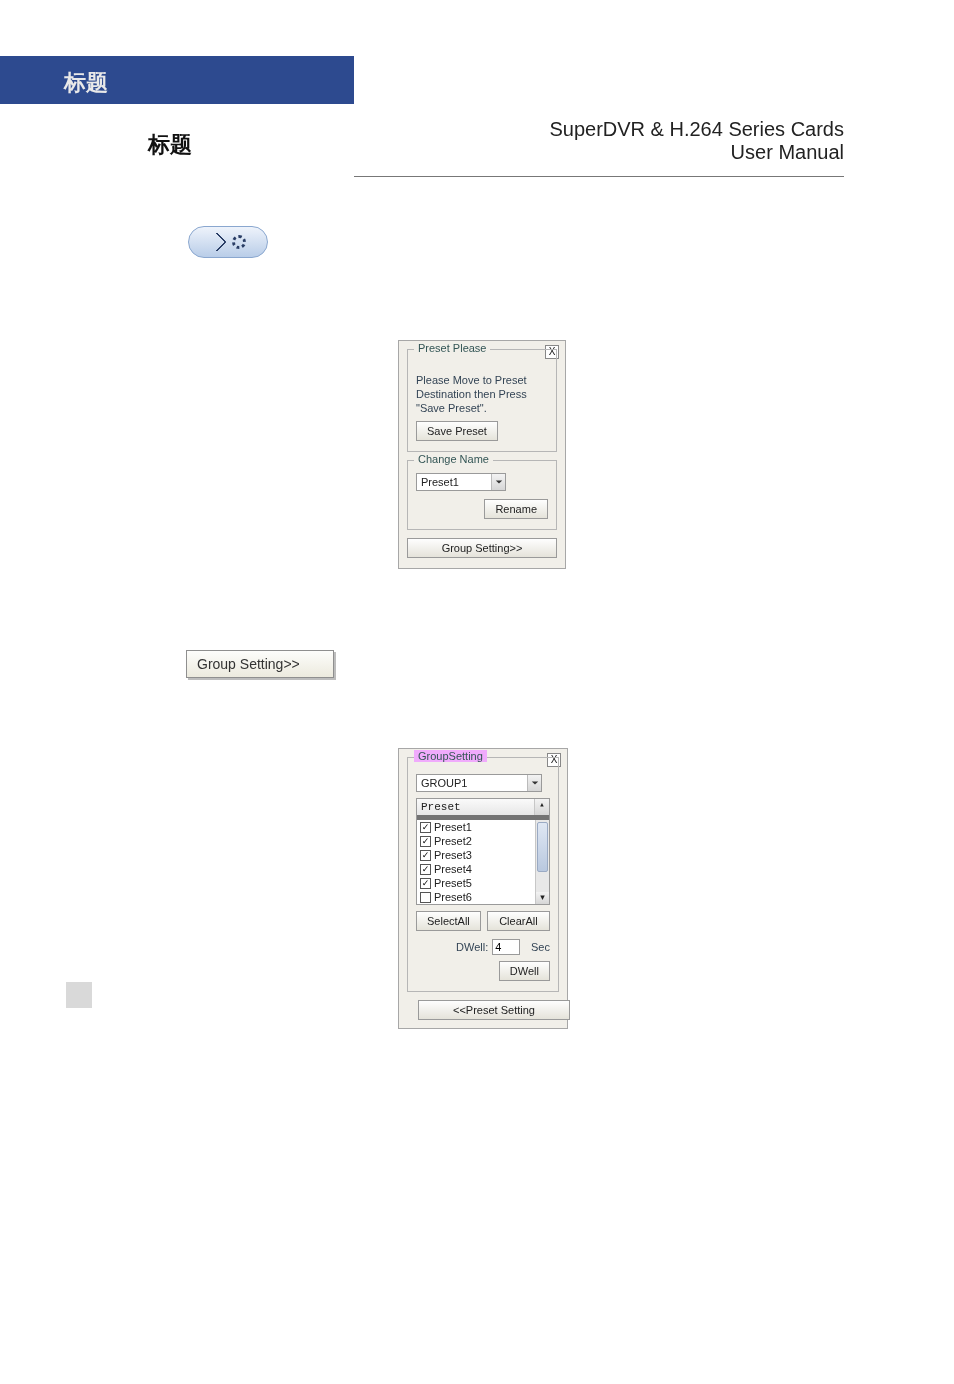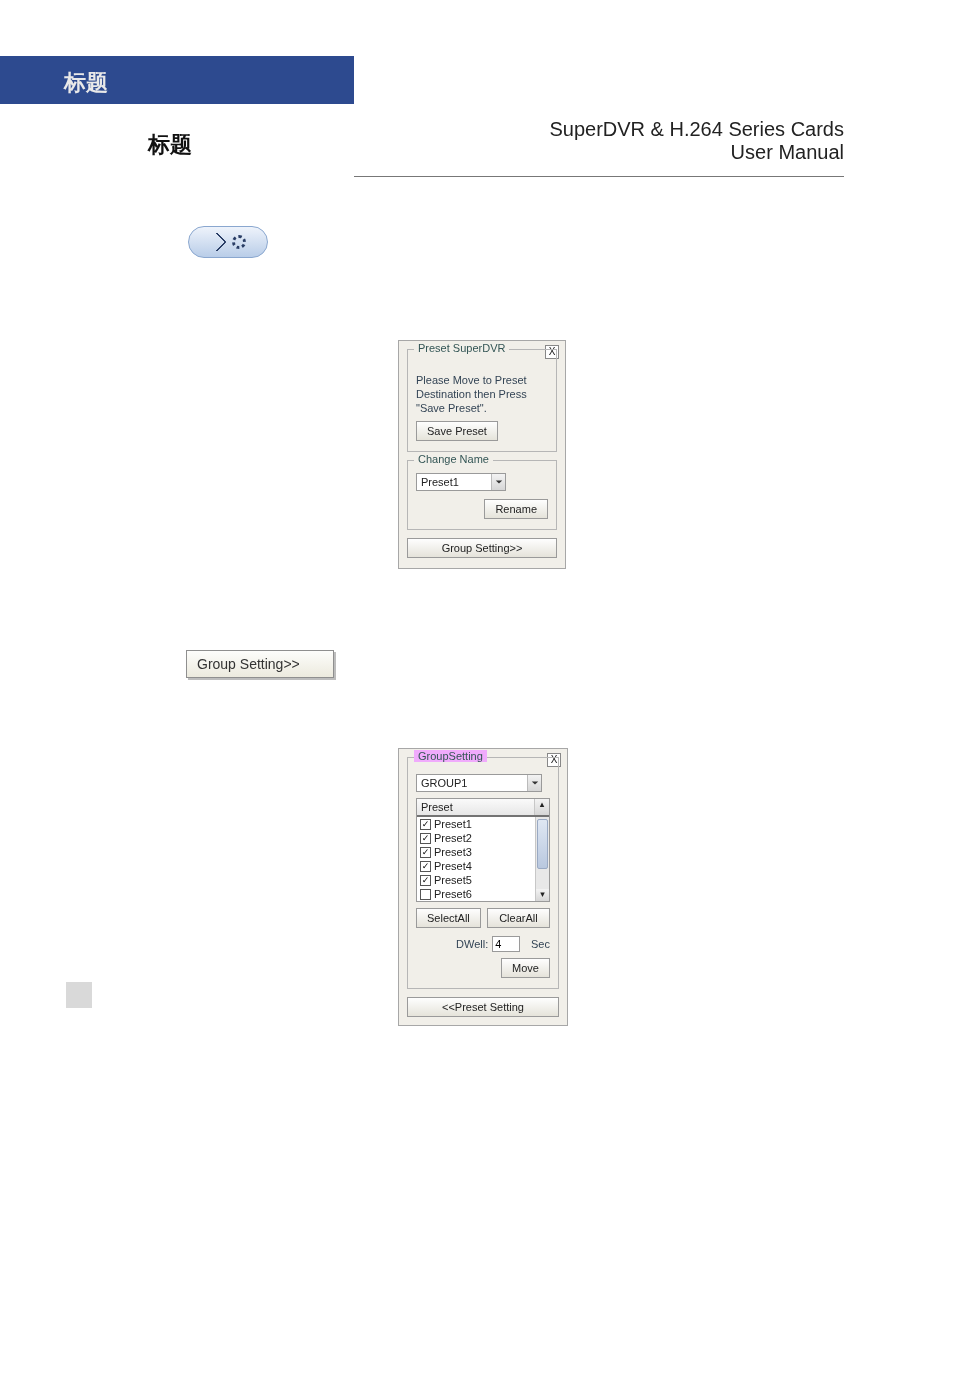--- a/index.html
+++ b/index.html
@@ -37,38 +37,38 @@
   .gsbtn { position: absolute; left: 186px; top: 650px; width: 148px; height: 28px; border: 1px solid #8f8f8f; background: linear-gradient(#fdfdfb,#eceade); box-shadow: 2px 2px 0 #bdbdbd; font-size: 14px; color: #333; display: flex; align-items: center; padding-left: 10px; }
 
   
   .dlg2 { position: absolute; left: 398px; top: 748px; width: 170px; border: 1px solid #a7a7a7; background: #f1efe9; font-size: 11px; }
   .dlg2 .inner { position: relative; margin: 8px; border: 1px solid #b6b6b6; padding: 8px 8px 10px; }
   .dlg2 .lg { position: absolute; top: -8px; left: 6px; background: #f0abfc; padding: 0 4px; color: #355; font-size: 11px; }
   .dlg2 .close { position: absolute; top: 4px; right: 6px; width: 14px; height: 14px; border: 1px solid #888; background: #fff; font-size: 10px; line-height: 12px; text-align: center; }
   .dlg2 .drop { display: inline-flex; align-items: center; border: 1px solid #9a9a9a; background: #fff; height: 18px; margin-top: 8px; }
   .dlg2 .drop .val { padding: 0 4px; min-width: 110px; font-size: 11px; }
   .dlg2 .listwrap { margin-top: 6px; border: 1px solid #9a9a9a; background: #fff; }
-  .dlg2 .lh { display: flex; border-bottom: 2px solid #737373; }
+  .dlg2 .lh { display: flex; border-bottom: 5px solid #737373; font-family: Liberation Mono, monospace; }
   .dlg2 .lh .col { flex: 1; padding: 2px 4px; background: linear-gradient(#fafafa,#e7e7e7); font-size: 11px; border-right: 1px solid #c7c7c7; }
   .dlg2 .lh .scr { width: 14px; background: linear-gradient(#f3f3f3,#d6d6d6); text-align: center; font-size: 9px; }
   .dlg2 .lb { display: flex; }
   .dlg2 .items { flex: 1; }
   .dlg2 .item { display: flex; align-items: center; gap: 3px; padding: 1px 3px; font-size: 11px; }
   .dlg2 .cb { width: 11px; height: 11px; border: 1px solid #555; display: inline-flex; align-items: center; justify-content: center; font-size: 9px; line-height: 9px; }
   .dlg2 .cb.on::after { content: "✓"; color: #000; font-size: 9px; }
   .dlg2 .scrollbar { width: 14px; background: #e8e8e8; position: relative; border-left: 1px solid #c7c7c7; }
   .dlg2 .scrollbar .thumb { position: absolute; left: 1px; right: 1px; top: 2px; height: 50px; background: linear-gradient(#dfe7f3,#b9c8df); border: 1px solid #9aaac4; border-radius: 2px; }
   .dlg2 .scrollbar .dn { position: absolute; left: 0; right: 0; bottom: 0; height: 12px; background: linear-gradient(#f3f3f3,#d6d6d6); text-align: center; font-size: 9px; }
   .dlg2 .rowbtns { display: flex; gap: 6px; margin-top: 6px; }
   .dlg2 .rowbtns .btn { flex: 1; text-align: center; }
   .dlg2 .dwell { margin-top: 8px; font-size: 11px; color: #345; display: flex; align-items: center; gap: 4px; margin-left: 40px; }
   .dlg2 .dwell input { width: 28px; height: 16px; border: 1px solid #9a9a9a; font-size: 11px; text-align: left; padding-left: 2px; }
   .dlg2 .saverow { text-align: right; margin-top: 6px; }
   .dlg2 .back { margin: 0 8px 8px; text-align: center; }
-  .dlg2 .back .btn { width: 100%; }
+  .dlg2 .back .btn { width: 100%; margin-left: 11px; }
 
   
   .foot-sq { position: absolute; left: 66px; bottom: 28px; width: 26px; height: 26px; background: #d9d9d9; }
 </style>
 </head>
 <body>
 
 <div class="page">
 
   <div class="band-top"></div>
@@ -81,21 +81,21 @@
   <div class="hdr-rule"></div>
 
   <div class="tool-icon">
     <span class="wrench"></span>
     <span class="loading"></span>
   </div>
 
   <div class="dlg1">
     <div class="close">X</div>
     <div class="grp">
-      <span class="lg">Preset SuperDVR</span>
+      <span class="lg">Preset Please</span>
       <div class="msg">Please Move to Preset Destination then Press "Save Preset".</div>
       <div style="text-align:left;">
         <span class="btn">Save Preset</span>
       </div>
     </div>
     <div class="grp">
       <span class="lg">Change Name</span>
       <div class="sep"></div>
       <span class="drop">
         <span class="val">Preset1</span>
@@ -176,21 +176,21 @@
         <span class="btn">ClearAll</span>
       </div>
 
       <div class="dwell">
         <span>DWell:</span>
         <input type="text" value="4" style="">
         <span style="margin-left:auto;">Sec</span>
       </div>
 
       <div class="saverow">
-        <span class="btn">Move</span>
+        <span class="btn">DWell</span>
       </div>
     </div>
     <div class="back">
       <span class="btn">&lt;&lt;Preset Setting</span>
     </div>
   </div>
 
   <div class="foot-sq"></div>
 </div>
 

